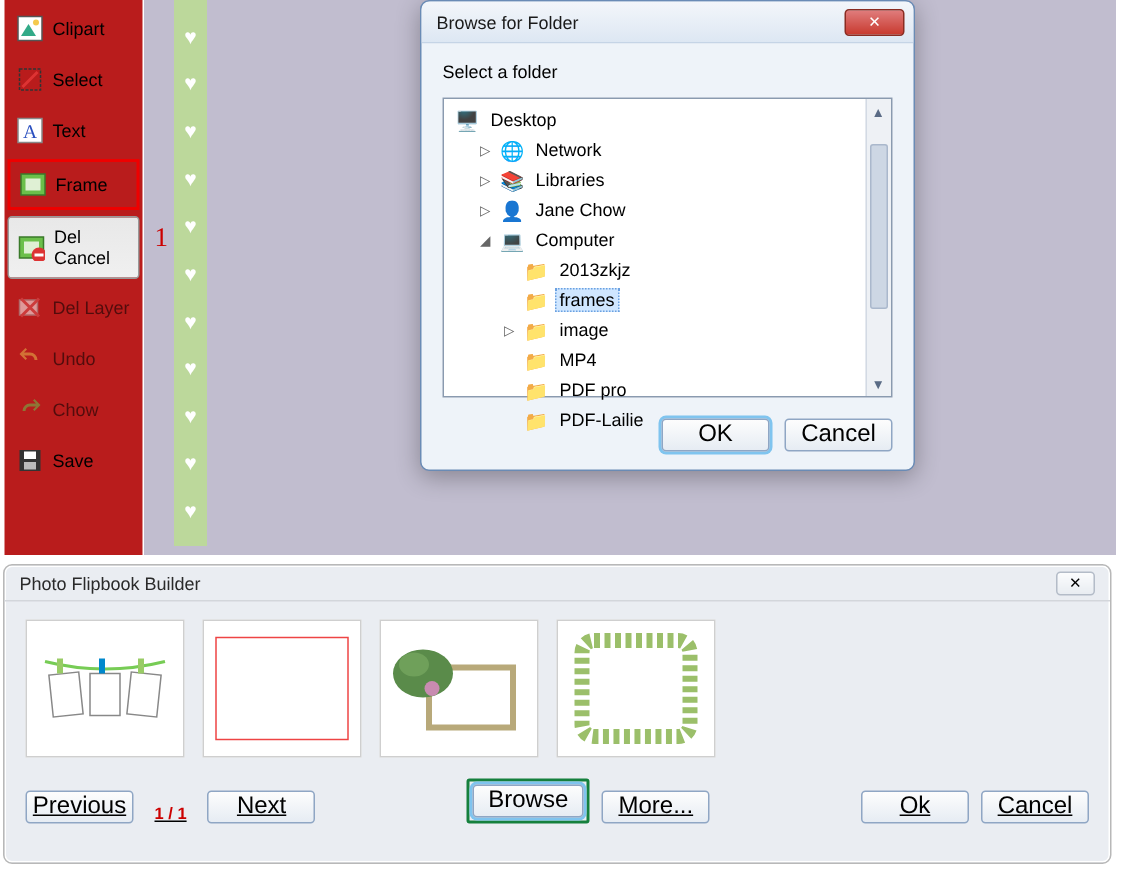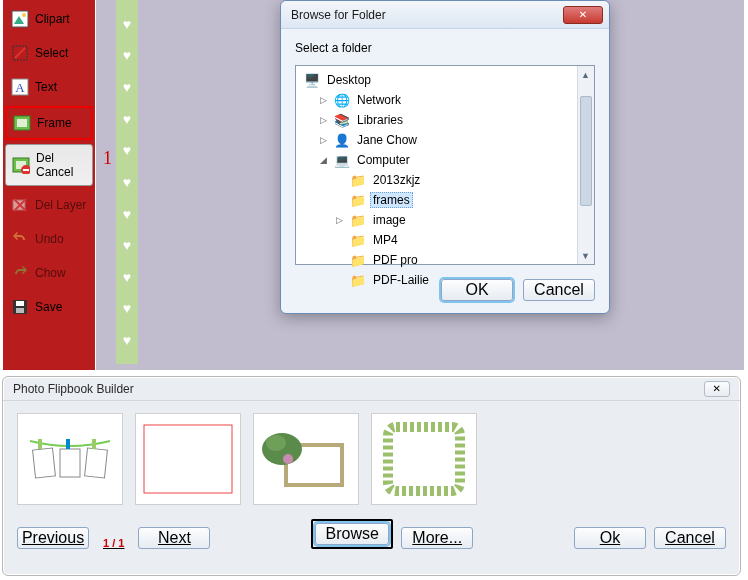--- a/index.html
+++ b/index.html
@@ -43,21 +43,21 @@
 
 .bottom-panel { position: absolute; left: 2px; top: 376px; width: 739px; height: 200px; border: 1px solid #b8b8b8; border-radius: 6px; background: #eaedf2; box-shadow: inset 0 0 0 1px #fff; }
 .panel-header { height: 24px; padding: 4px 10px; display: flex; align-items: center; border-bottom: 1px solid #d3d6db; }
 .panel-header-title { flex: 1; color: #2a2a2a; }
 .panel-close { border: 1px solid #b4bcc8; border-radius: 3px; padding: 0 8px; height: 16px; background: linear-gradient(#fbfcfd,#e8ecf1); cursor: pointer; display:flex; align-items:center; font-size:10px; }
 .thumbs { display: flex; gap: 12px; padding: 12px 14px 6px; }
 .thumb { width: 106px; height: 92px; background: #fff; border: 1px solid #cfcfcf; display: flex; align-items: center; justify-content: center; }
 .panel-bottom { display: flex; align-items: flex-end; gap: 8px; padding: 8px 14px; text-decoration: underline; }
 .page-info { color: #cc0000; font-weight: bold; font-size: 11px; margin: 0 6px; }
 .flex1 { flex: 1; }
-.browse-highlight { border: 2px solid #000000; padding: 2px; border-radius: 2px; }
+.browse-highlight { border: 2px solid #15803d; padding: 2px; border-radius: 2px; }
 
 
 .annot { position: absolute; color: #cc0000; font-family: "Times New Roman", serif; font-size: 18px; }
 
 
 .th1 svg, .th2 svg, .th4 svg { display:block; }
 .th3 { position: relative; }
 </style>
 </head>
 <body>

